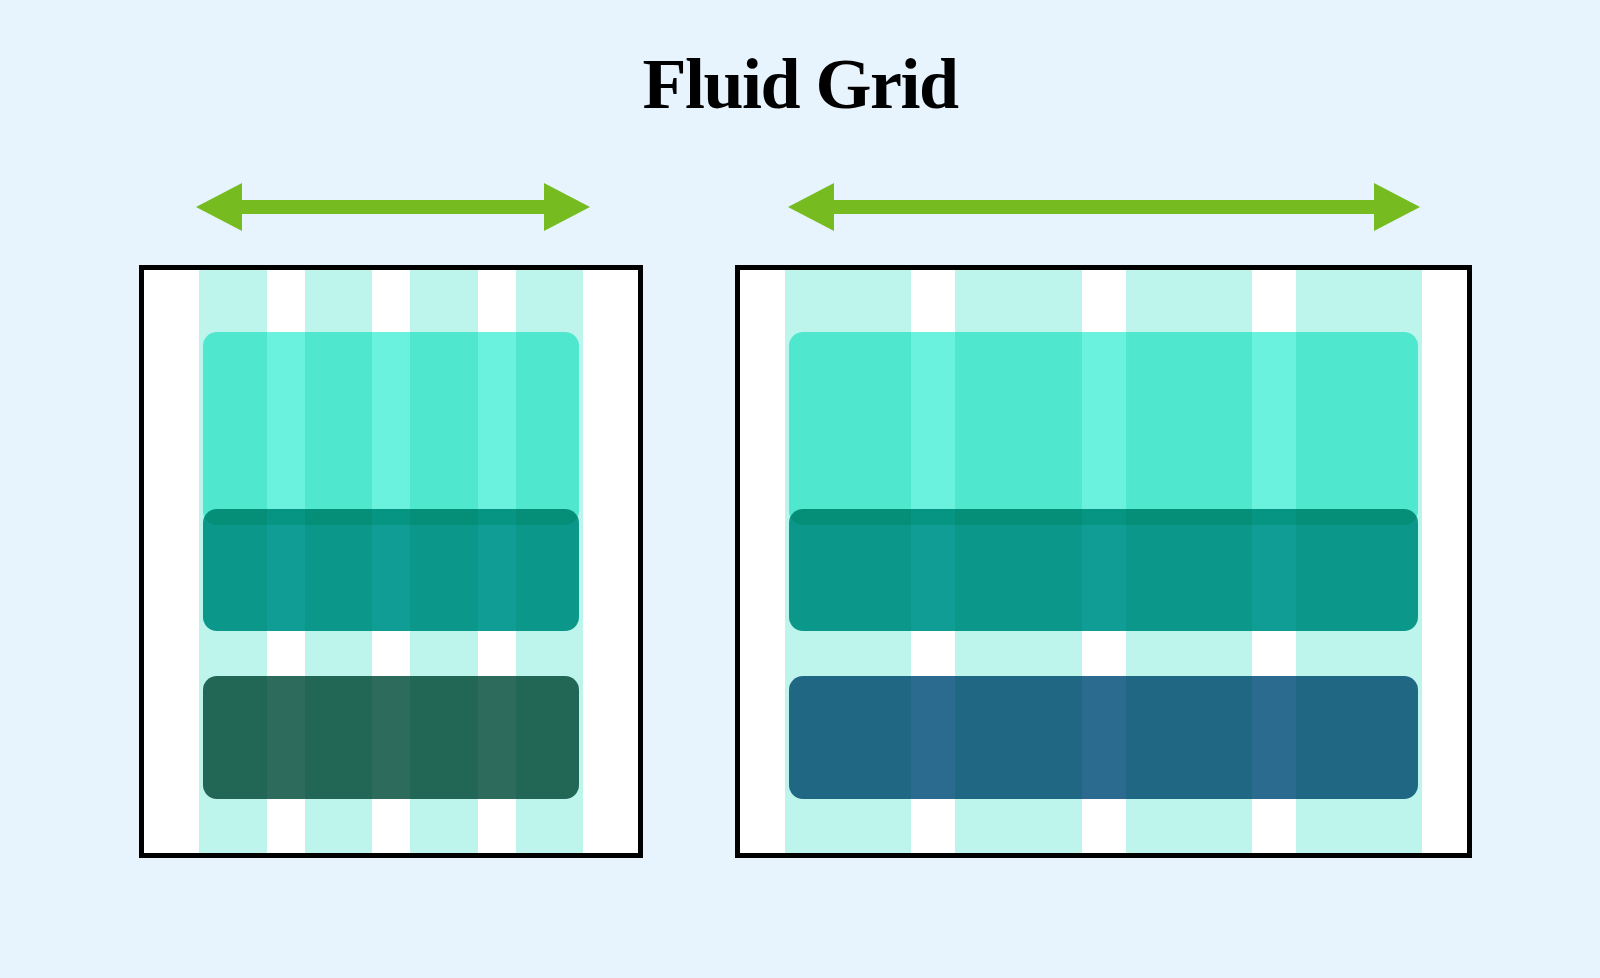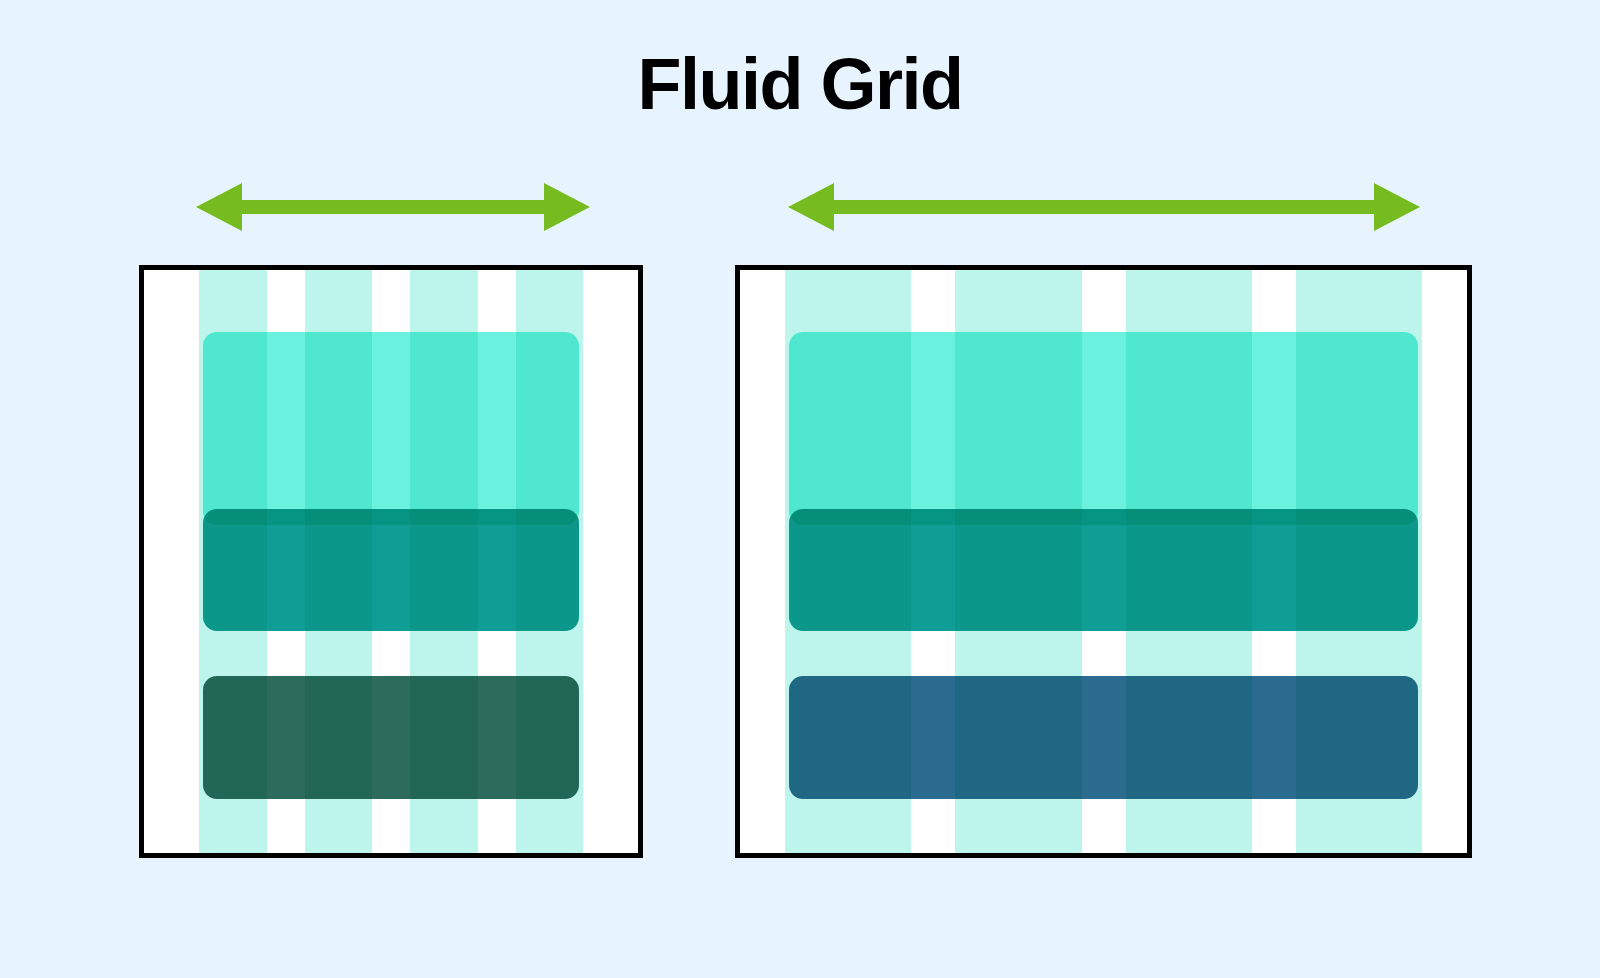--- a/index.html
+++ b/index.html
@@ -23,20 +23,21 @@
     top: 47px;
     left: 0;
     width: 1600px;
     text-align: center;
     font-size: 72px;
     font-weight: bold;
     line-height: 1.05;
     letter-spacing: -1.5px;
     color: #000000;
     user-select: none;
+    font-family: Liberation Serif, serif;
   }
 
   
   .width-arrow {
     position: absolute;
     height: 56px;
   }
   .width-arrow svg { display: block; width: 100%; height: 100%; }
 
   #arrow-left-panel  { left: 196px; top: 179px; width: 394px; }

